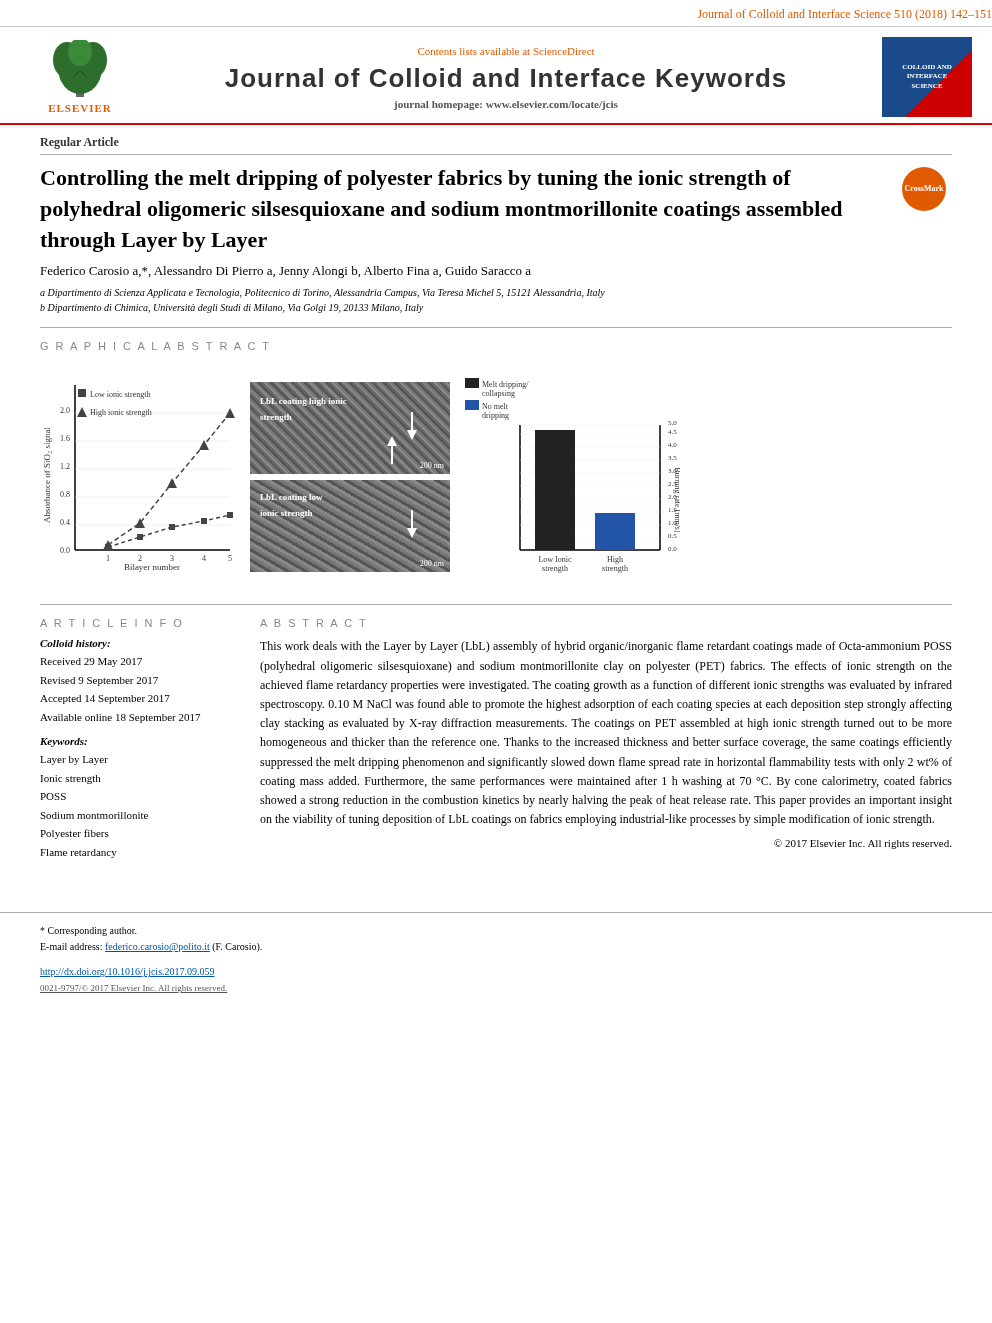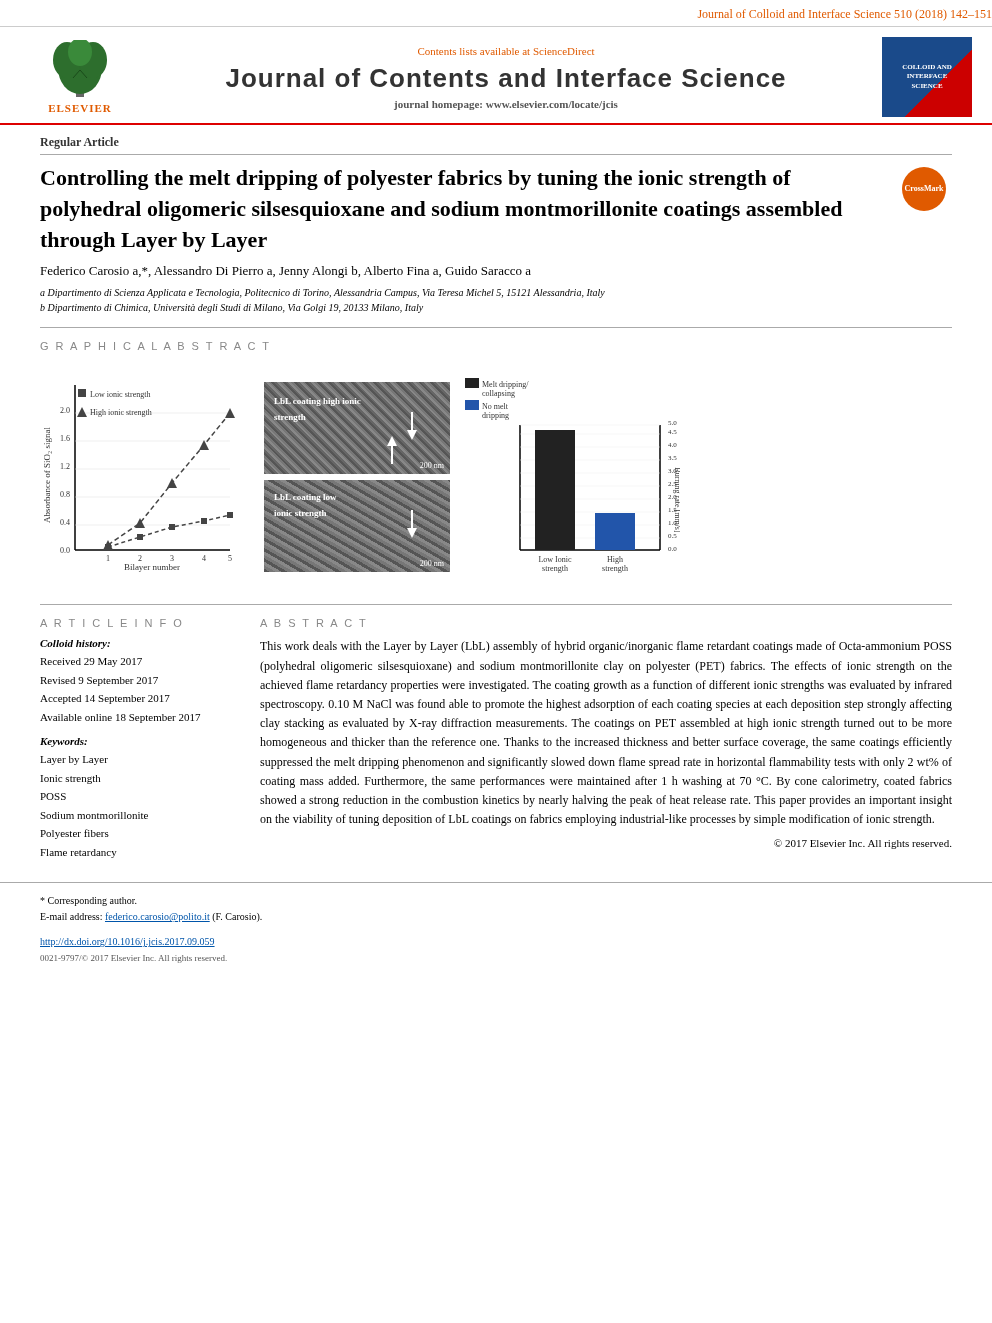--- a/index.html
+++ b/index.html
@@ -162,21 +162,20 @@
       flex-shrink: 0;
     }
     .micro-box {
       background: #888;
       height: 92px;
       position: relative;
       display: flex;
       align-items: flex-start;
       justify-content: center;
       overflow: hidden;
-      margin-left: 14px;
     }
     
     .bar-chart-area {
       flex: 1;
       position: relative;
     }
     
     .article-info-abstract {
       display: flex;
       gap: 20px;
@@ -227,35 +226,37 @@
       font-size: 12px;
       line-height: 1.6;
       text-align: justify;
     }
     .copyright {
       text-align: right;
       font-size: 11px;
       margin-top: 8px;
     }
     .footer-section {
+      margin-top: 30px;
       padding: 10px 40px;
       border-top: 1px solid #aaa;
     }
     .footer-note {
       font-size: 10px;
       line-height: 1.6;
     }
     .footer-link {
       color: #0055aa;
       font-size: 10px;
     }
     .footer-bottom {
       margin-top: 4px;
       font-size: 9px;
       color: #555;
+      text-decoration: underline;
     }
     
     .elsevier-text {
       font-size: 11px;
       font-weight: bold;
       color: #e05a00;
       letter-spacing: 1px;
     }
     
     .logo-left-box {
@@ -305,21 +306,21 @@
       </svg>
       <span class="elsevier-text">ELSEVIER</span>
     </div>
   </div>
 
   <div class="header-center">
     <div class="science-direct-link">
       <span>Contents lists available at</span>
       <span style="color:#e05a00;margin-top:27px;">ScienceDirect</span>
     </div>
-    <div class="journal-title">Journal of Contents and Interface Science</div>
+    <div class="journal-title">Journal of Colloid and Interface Keywords</div>
     <div class="journal-homepage">journal homepage: www.elsevier.com/locate/jcis</div>
   </div>
 
   <div class="header-logo-right">
     <div class="journal-logo-box">
       <span style="font-size:7px; color:white; line-height:1.3;">COLLOID AND INTERFACE SCIENCE</span>
     </div>
   </div>
 </div>
 

